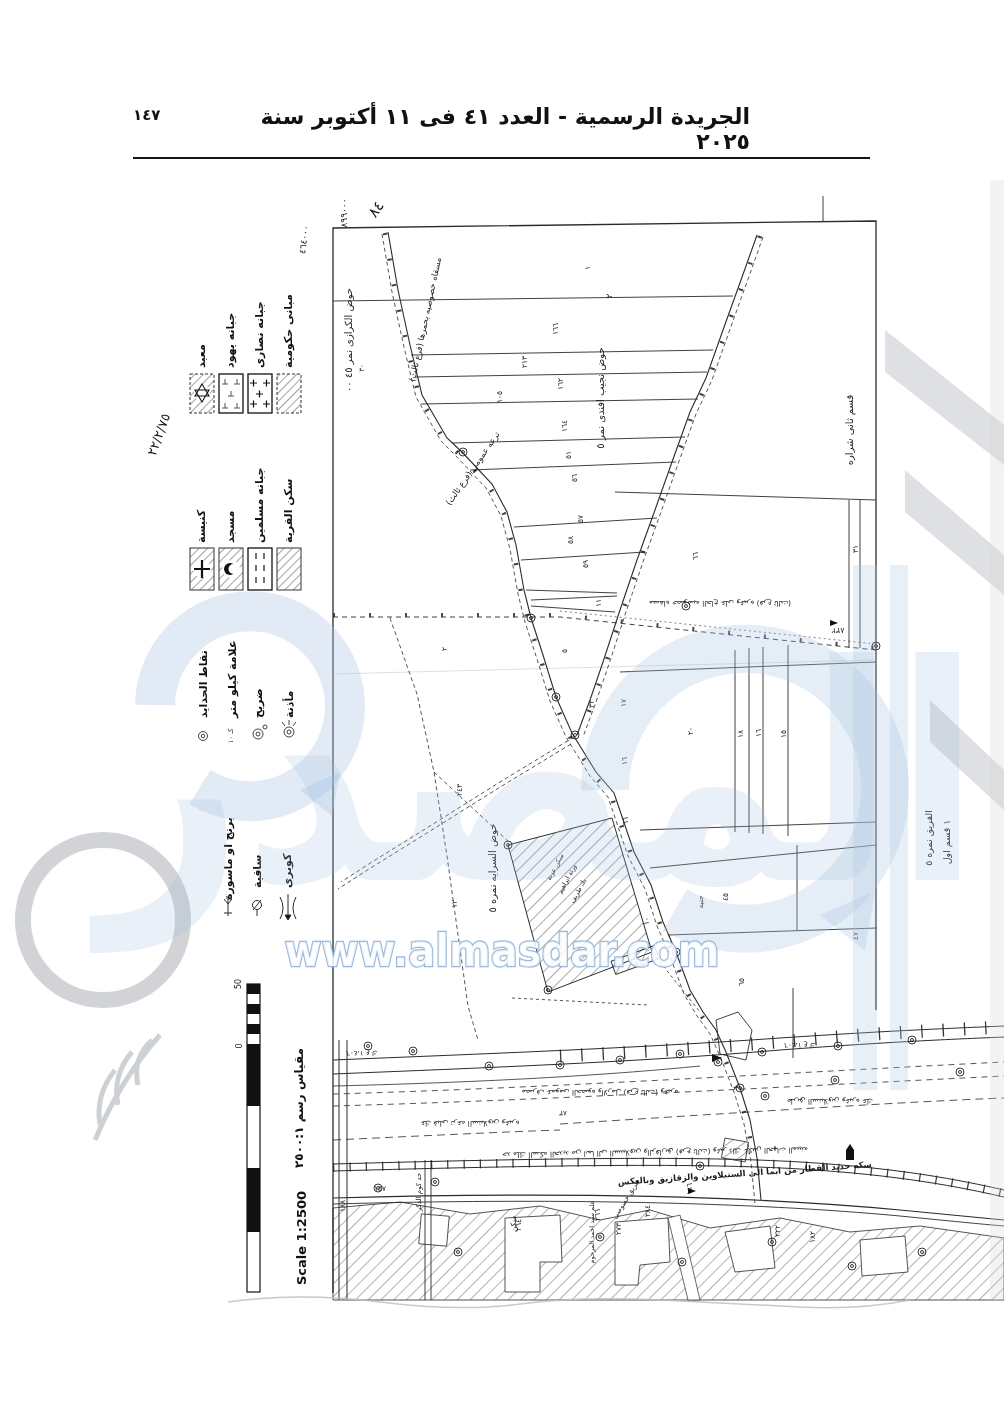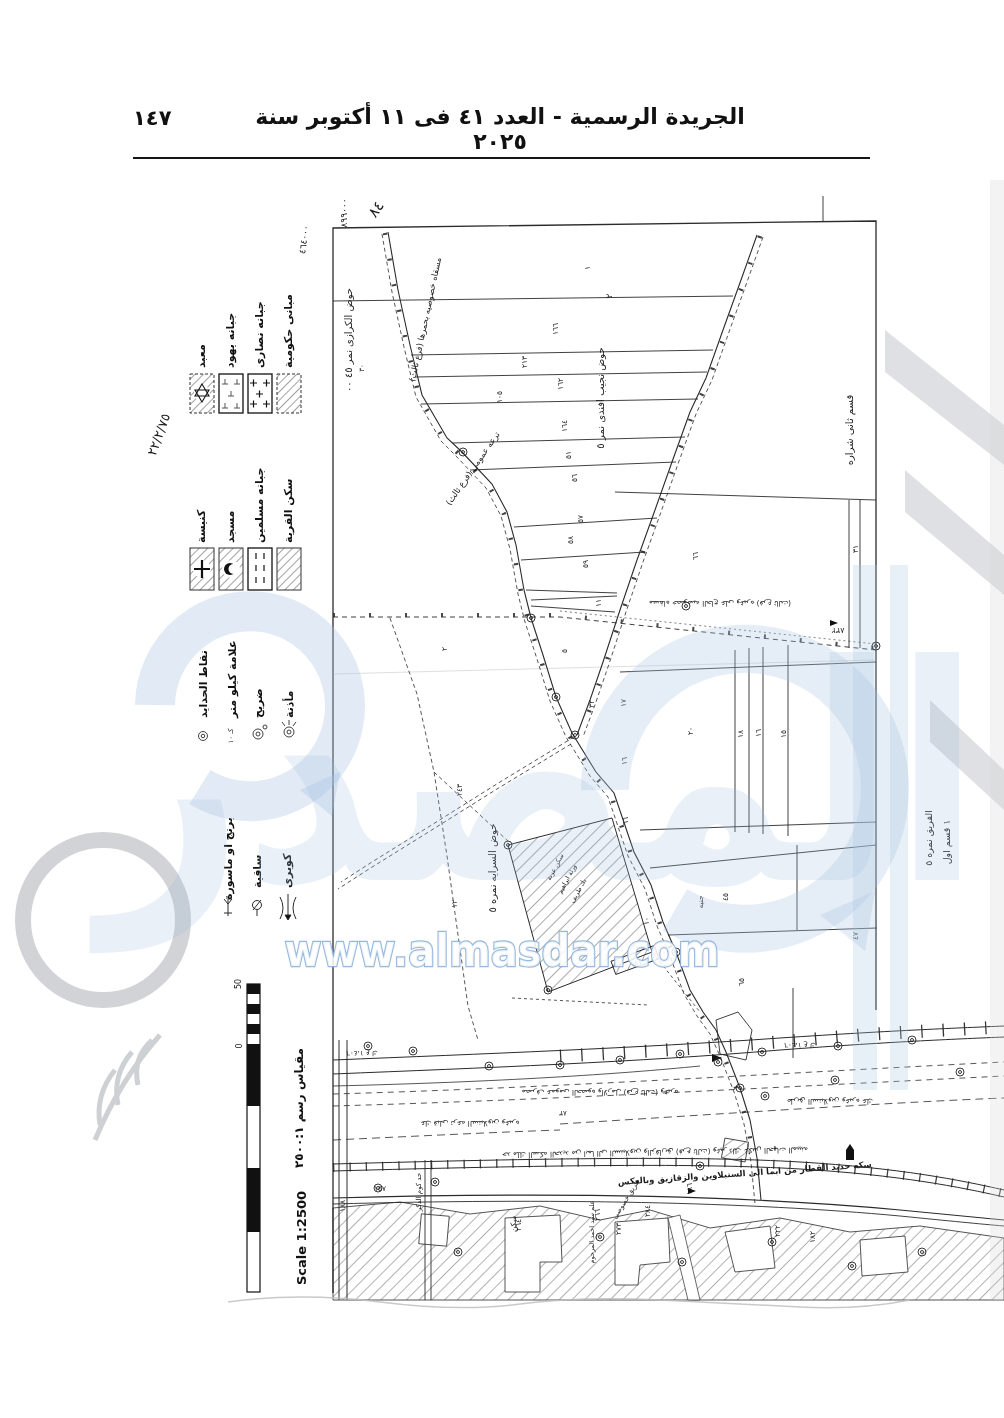--- a/index.html
+++ b/index.html
@@ -1,21 +1,21 @@
 <!DOCTYPE html>
 <html><head>
 <meta charset="utf-8">
 <style>
   html,body{margin:0;padding:0;background:#e9e9e9;}
   .page{position:relative;width:1004px;height:1418px;background:#ffffff;overflow:hidden;
         font-family:"DejaVu Sans",sans-serif;}
-  .hdr-title{position:absolute;top:104px;left:250px;width:500px;text-align:center;
+  .hdr-title{position:absolute;top:104px;left:250px;width:500px;text-align:right;
              direction:rtl;font-size:22px;font-weight:bold;color:#111;}
   .hdr-page{position:absolute;top:106px;left:133px;width:70px;text-align:left;
-            font-size:21px;font-weight:bold;color:#111;}
+            font-size:15px;font-weight:bold;color:#111;}
   .hdr-rule{position:absolute;top:157px;left:133px;width:737px;height:2px;background:#151515;}
   svg{position:absolute;left:0;top:0;}
   svg text{font-family:"DejaVu Sans",sans-serif;}
   .ink{stroke:#2b2b2b;fill:none;}
 </style>
 </head>
 <body>
 
 <div class="page">
 

